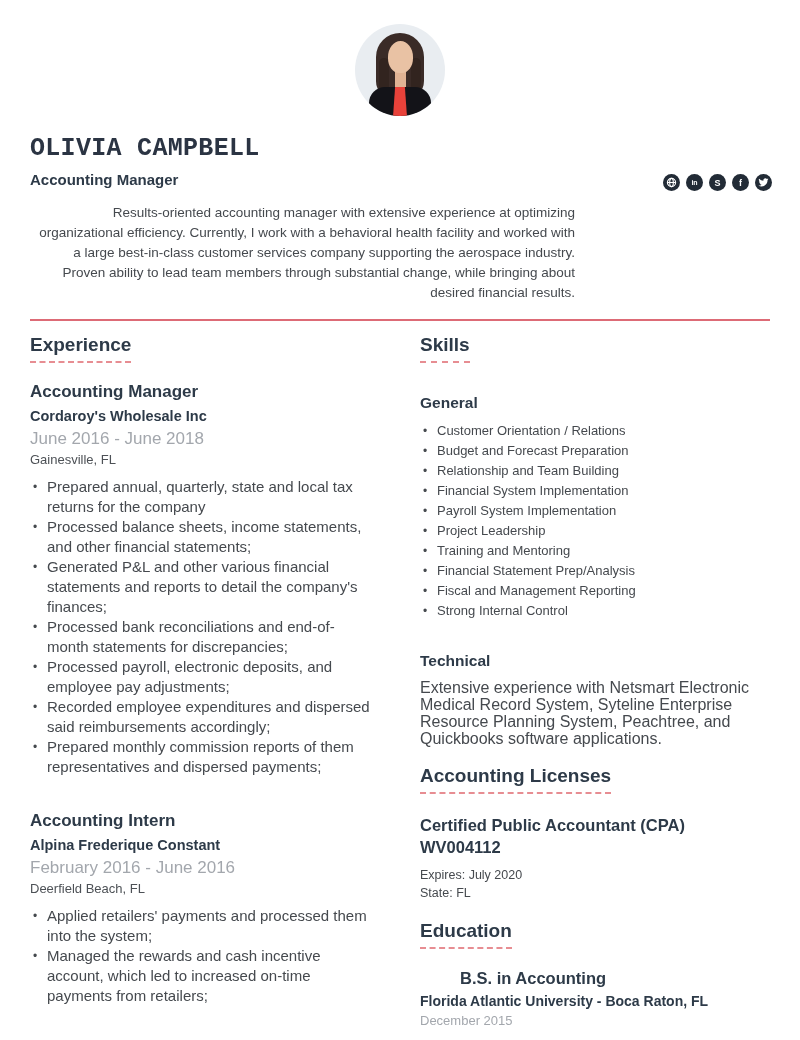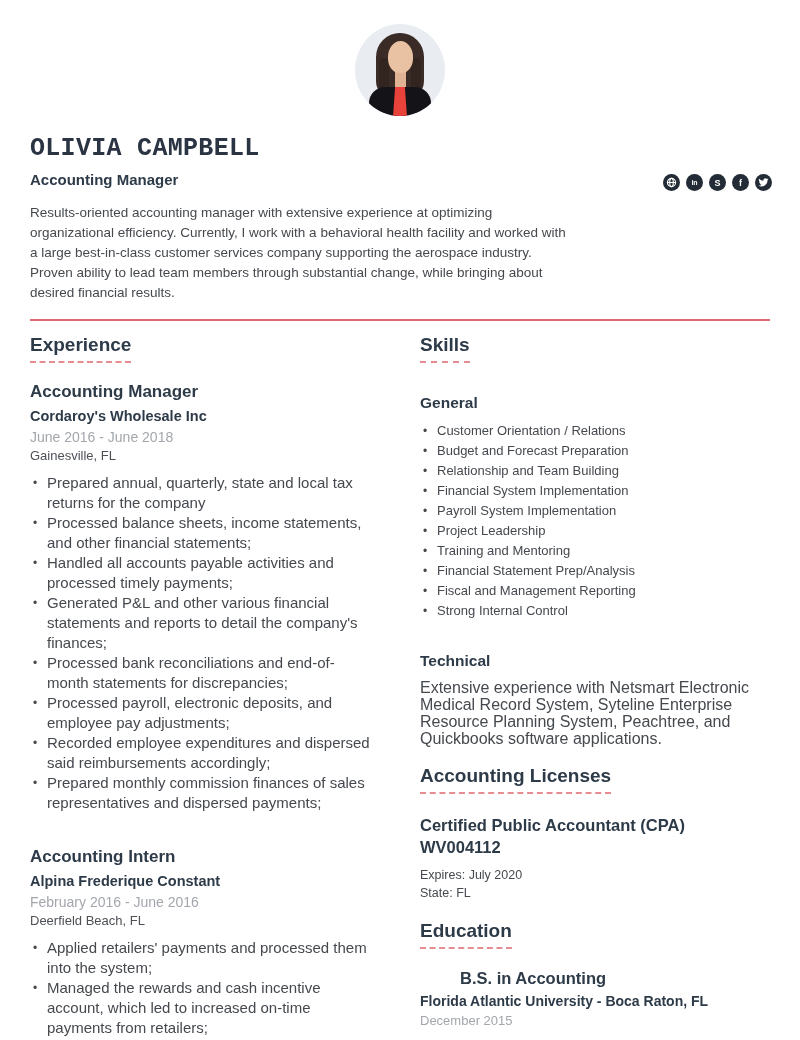--- a/index.html
+++ b/index.html
@@ -19,21 +19,21 @@
   .photo .blazer { position:absolute; left:14px; top:63px; width:62px; height:32px;
                    background:#131318; border-radius:16px 16px 0 0; }
   .photo .shirt { position:absolute; left:38px; top:63px; width:14px; height:30px;
                   background:#e8423a; clip-path:polygon(15% 0,85% 0,100% 100%,0 100%); }
   .photo .neck { position:absolute; left:40px; top:46px; width:11px; height:18px; background:#e0b394; }
 
   
   .header { position:relative; padding:18px 30px 0; }
   .name { font-size:25px; font-weight:bold; color:#2b3443; letter-spacing:.3px;font-family:Liberation Mono, monospace; }
   .title { font-size:15px; font-weight:bold; color:#2d3a48; margin-top:8px; }
-  .summary { margin-top:15px; width:545px; font-size:13.5px; line-height:20px; color:#45494e; }
+  .summary { margin-top:15px; width:545px; font-size:13.5px; line-height:20px; color:#45494e;text-align:right; }
 
   .socials { position:absolute; top:58px; right:28px; display:flex; gap:6px; }
   .sicon { width:17px; height:17px; border-radius:50%; background:#222b36; color:#fff;
            display:flex; align-items:center; justify-content:center;
            font-size:9px; font-weight:bold; cursor:pointer; }
   .sicon svg { display:block; }
   .sicon .tiny { font-size:7px; letter-spacing:0; }
 
   .divider { margin:16px 30px 0; height:0; border-top:2px solid #dd6b76; }
 
@@ -43,21 +43,21 @@
   .col-right { flex:1; }
 
   .sec-h { display:inline-block; font-size:19px; font-weight:bold; color:#2d3a48;
            padding-bottom:5px; border-bottom:2px dashed #e78d92; }
 
   
   .job { margin-top:19px; }
   .job + .job { margin-top:34px; }
   .job-title { font-size:17px; font-weight:bold; color:#2d3a48; }
   .job-company { font-size:14.5px; font-weight:bold; color:#2d3a48; margin-top:6px; }
-  .job-dates { font-size:14px; color:#a3a7ad; margin-top:5px; }
+  .job-dates { font-size:17px; color:#a3a7ad; margin-top:5px; }
   .job-loc { font-size:13px; color:#4d5156; margin-top:3px; }
 
   ul.blist { list-style:none; margin-top:10px; }
   ul.blist li { position:relative; padding-left:17px; font-size:15px; line-height:20px; color:#45494e; }
   ul.blist li::before { content:"•"; position:absolute; left:3px; top:0; color:#45494e; font-size:12px; }
 
   
   .sub-h { font-size:15.5px; font-weight:bold; color:#2d3a48; margin-top:31px; }
   ul.slist { list-style:none; margin-top:9px; }
   ul.slist li { position:relative; padding-left:17px; font-size:13px; line-height:20px; color:#45494e; }
@@ -126,26 +126,25 @@
       <span class="sec-h">Experience</span>
 
       <div class="job">
         <div class="job-title">Accounting Manager</div>
         <div class="job-company">Cordaroy's Wholesale Inc</div>
         <div class="job-dates">June 2016 - June 2018</div>
         <div class="job-loc">Gainesville, FL</div>
         <ul class="blist">
             <li>Prepared annual, quarterly, state and local tax returns for the company</li>
             <li>Processed balance sheets, income statements, and other financial statements;</li>
-            <li>Handled all accounts payable activities and processed timely payments;</li>
             <li>Generated P&amp;L and other various financial statements and reports to detail the company's finances;</li>
             <li>Processed bank reconciliations and end-of-month statements for discrepancies;</li>
             <li>Processed payroll, electronic deposits, and employee pay adjustments;</li>
             <li>Recorded employee expenditures and dispersed said reimbursements accordingly;</li>
-            <li>Prepared monthly commission finances of sales representatives and dispersed payments;</li>
+            <li>Prepared monthly commission reports of them representatives and dispersed payments;</li>
           </ul>
       </div>
 
       <div class="job">
         <div class="job-title">Accounting Intern</div>
         <div class="job-company">Alpina Frederique Constant</div>
         <div class="job-dates">February 2016 - June 2016</div>
         <div class="job-loc">Deerfield Beach, FL</div>
         <ul class="blist">
             <li>Applied retailers' payments and processed them into the system;</li>

